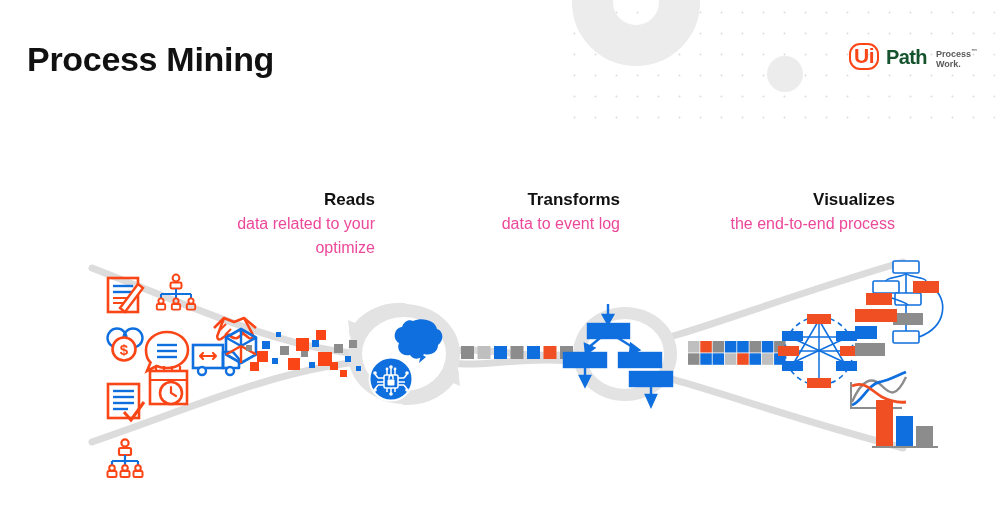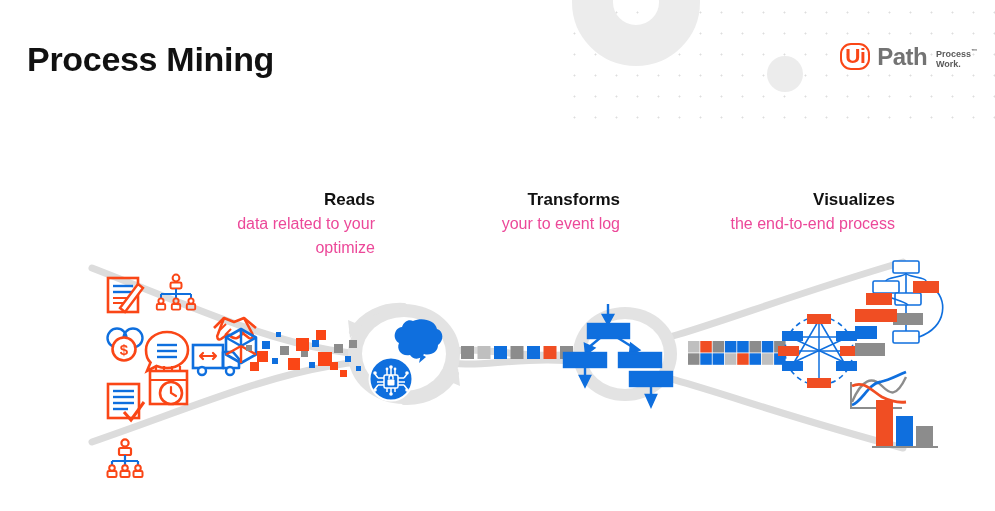--- a/index.html
+++ b/index.html
@@ -36,21 +36,21 @@
     font-size:16.5px;font-weight:bold;color:#111;margin:12px 0 0 0;
     line-height:20px;white-space:nowrap;
   }
 
   
   .logo{position:absolute;right:18px;top:43px;display:flex;align-items:center;gap:7px;}
   .logo-ui{
     border:2.5px solid #fa4616;color:#fa4616;font-weight:bold;font-size:21px;
     line-height:20px;padding:1px 3px 2px 3px;border-radius:11px;letter-spacing:-0.5px;
   }
-  .logo-path{color:#737373;font-weight:bold;font-size:24px;letter-spacing:-0.6px;line-height:24px;}
+  .logo-path{color:#14532d;font-weight:bold;font-size:20px;letter-spacing:-0.6px;line-height:24px;}
   .logo-tag{
     color:#5a5a5a;font-size:9px;font-weight:bold;line-height:10px;margin-left:2px;
     position:relative;top:1px;
   }
   .logo-tag sup{font-size:6px;vertical-align:super;}
 
   
   .captions{position:absolute;left:0;top:188px;width:995px;height:76px;}
   .cap{position:absolute;text-align:right;}
   .cap .cap-h{font-size:17px;font-weight:bold;color:#111;line-height:24px;}
@@ -88,21 +88,21 @@
   </div>
 
   <div class="captions">
     <div class="cap" id="cap-1">
       <div class="cap-h">Reads</div>
       <div class="cap-s">data related to your</div>
       <div class="cap-s">optimize</div>
     </div>
     <div class="cap" id="cap-2">
       <div class="cap-h">Transforms</div>
-      <div class="cap-s">your to event log</div>
+      <div class="cap-s">data to event log</div>
     </div>
     <div class="cap" id="cap-3">
       <div class="cap-h">Visualizes</div>
       <div class="cap-s">the end-to-end process</div>
     </div>
   </div>
 
   <div class="stage">
     <svg width="995" height="240" viewBox="0 0 995 240" xmlns="http://www.w3.org/2000/svg">
 

